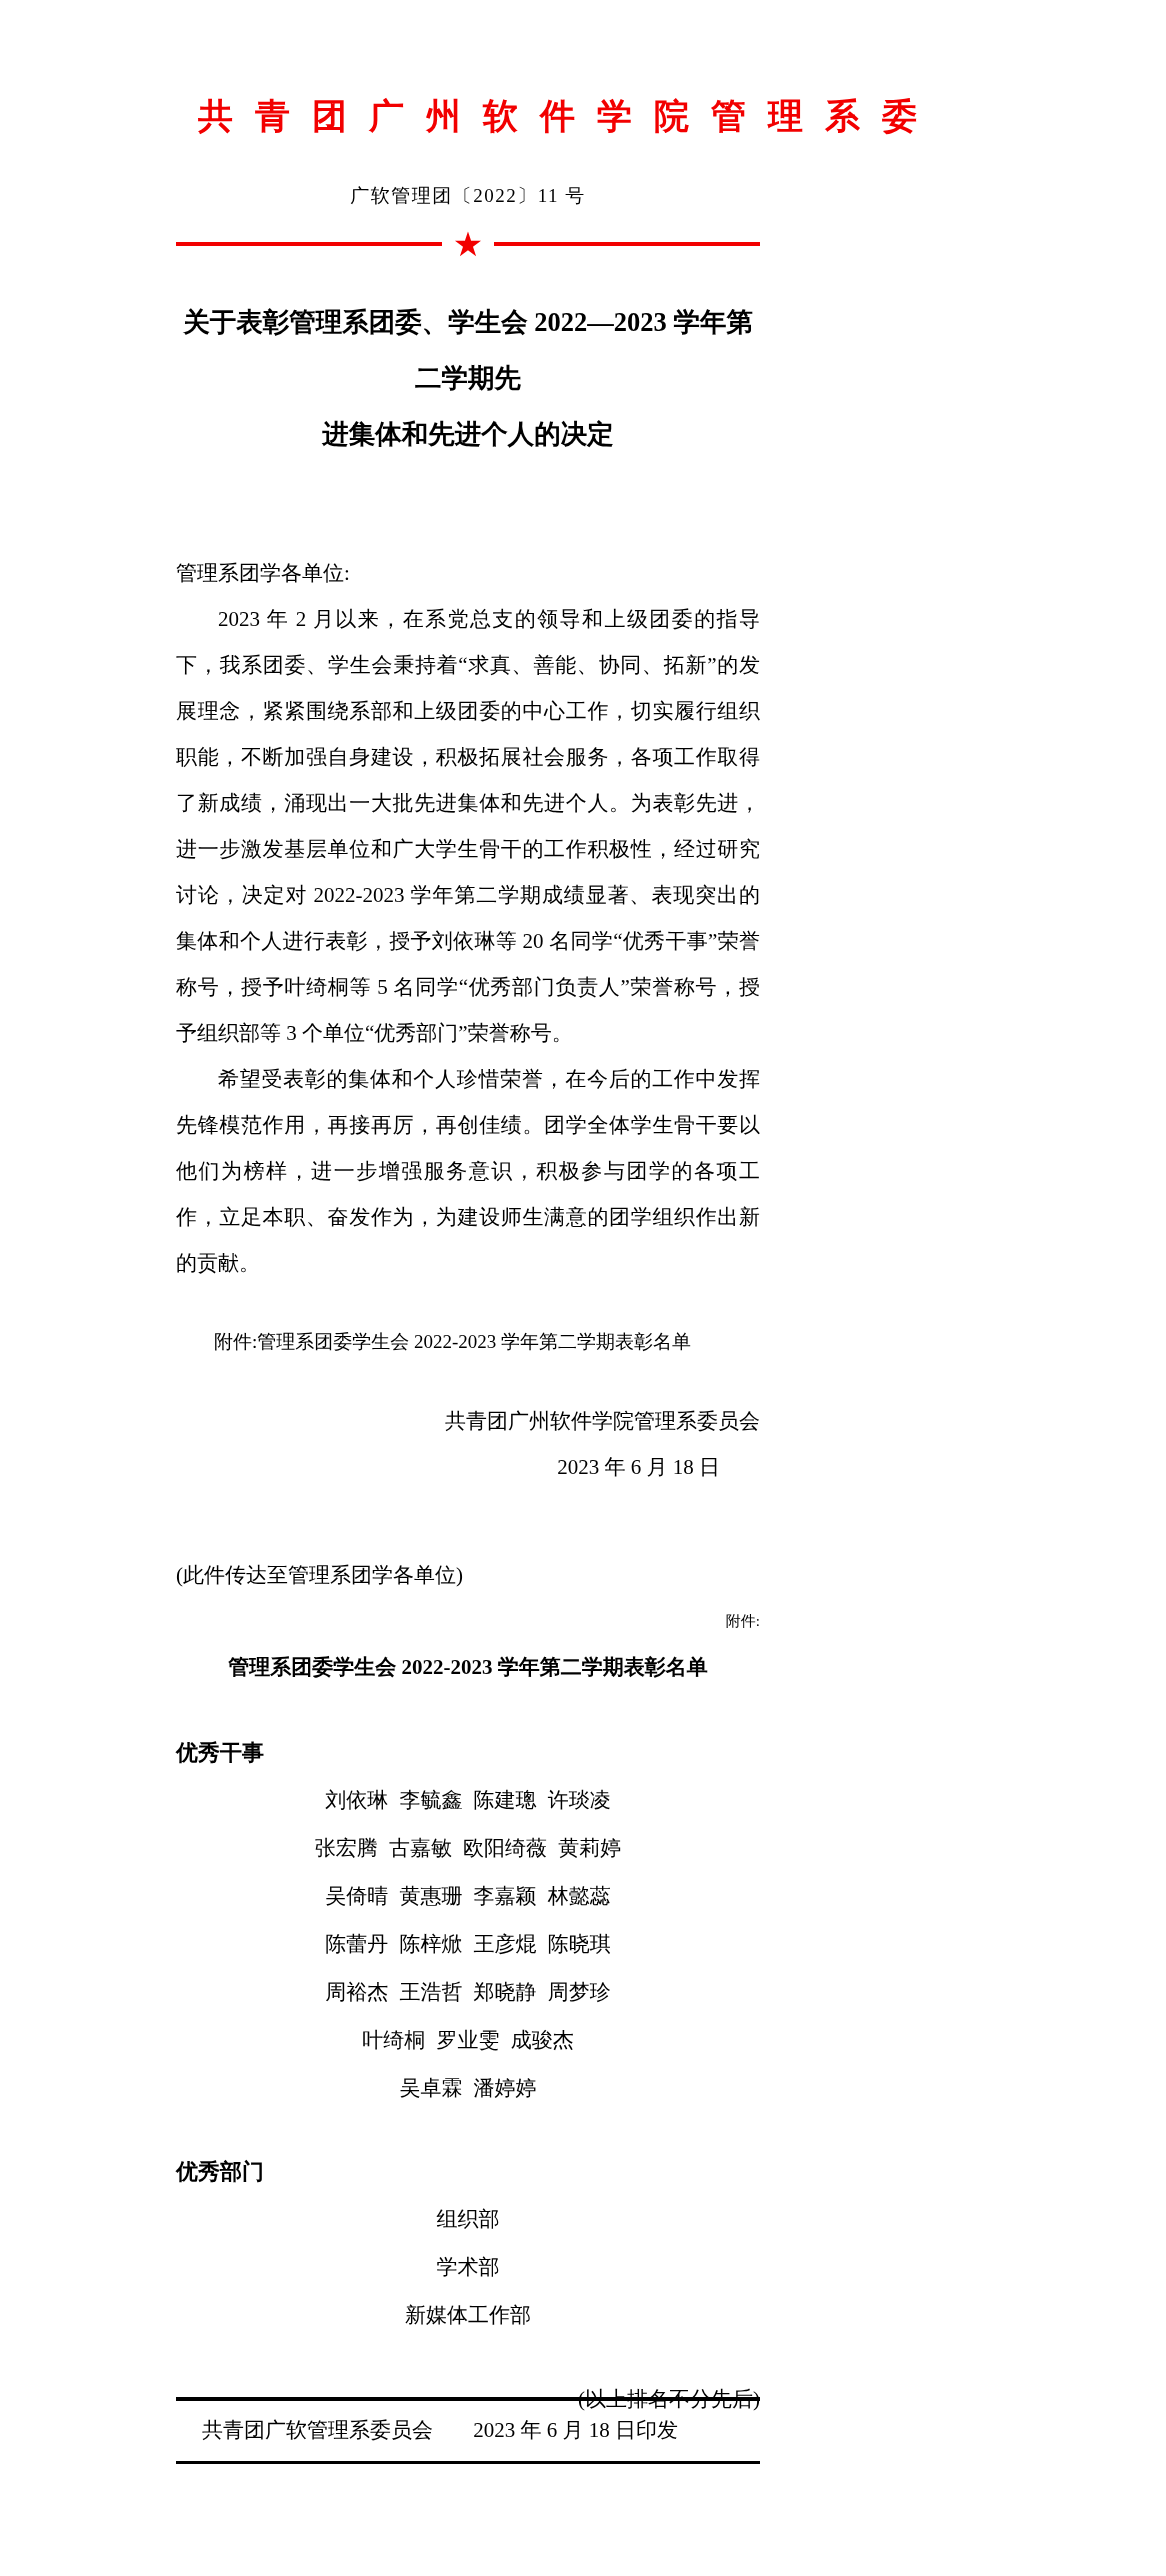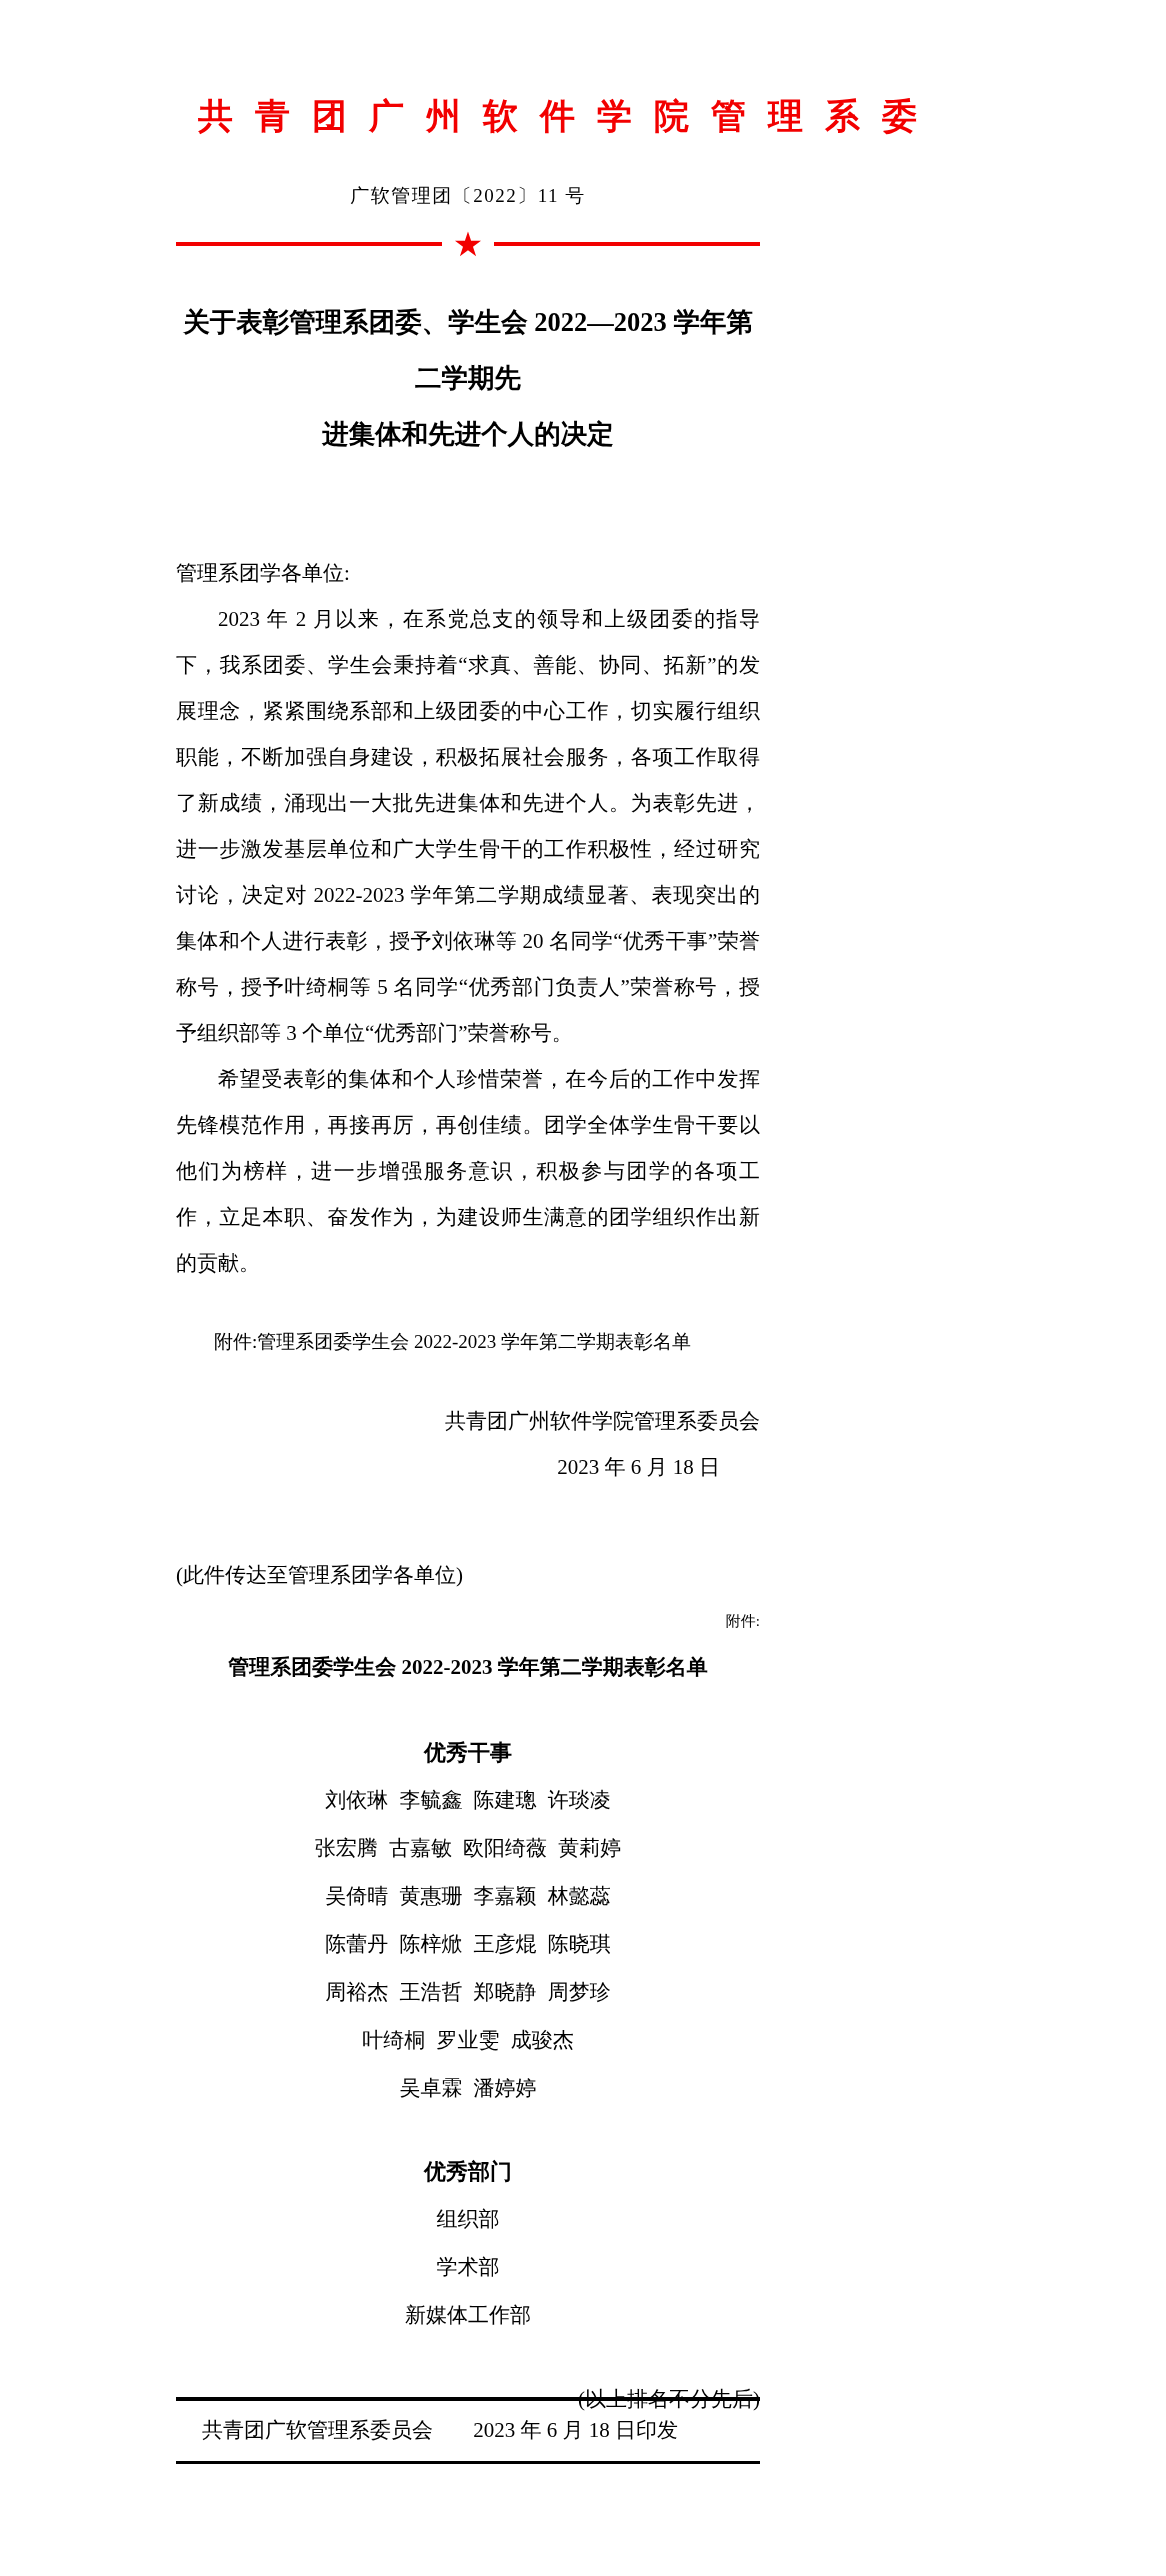--- a/index.html
+++ b/index.html
@@ -63,21 +63,21 @@
   .attachment-note { margin-top: 33px; font-size: 19px; line-height: 46px; text-indent: 2em; }
 
   .signature { margin-top: 33px; font-size: 21px; line-height: 46px; text-align: right; }
   .signature .sig-date { padding-right: 40px; }
 
   .distribution-note { margin-top: 62px; font-size: 21px; line-height: 46px; }
   .appendix-label { font-size: 15px; line-height: 46px; text-align: right; }
   .appendix-title { font-size: 21px; line-height: 46px; font-weight: bold; text-align: center; }
 
   .section-heading {
-    font-size: 22px; line-height: 46px; font-weight: bold; text-align: center;
+    font-size: 22px; line-height: 46px; font-weight: bold; 
   }
   .sh-1 { margin-top: 40px; }
   .sh-2 { margin-top: 42px; }
   .sh-3 { margin-top: 37px; }
   .name-row {
     font-size: 21px; line-height: 48px; text-align: center; word-spacing: 5.9px;
   }
   .rank-footnote {
     margin-top: 37px; font-size: 21px; line-height: 46px; text-align: right;
   }

